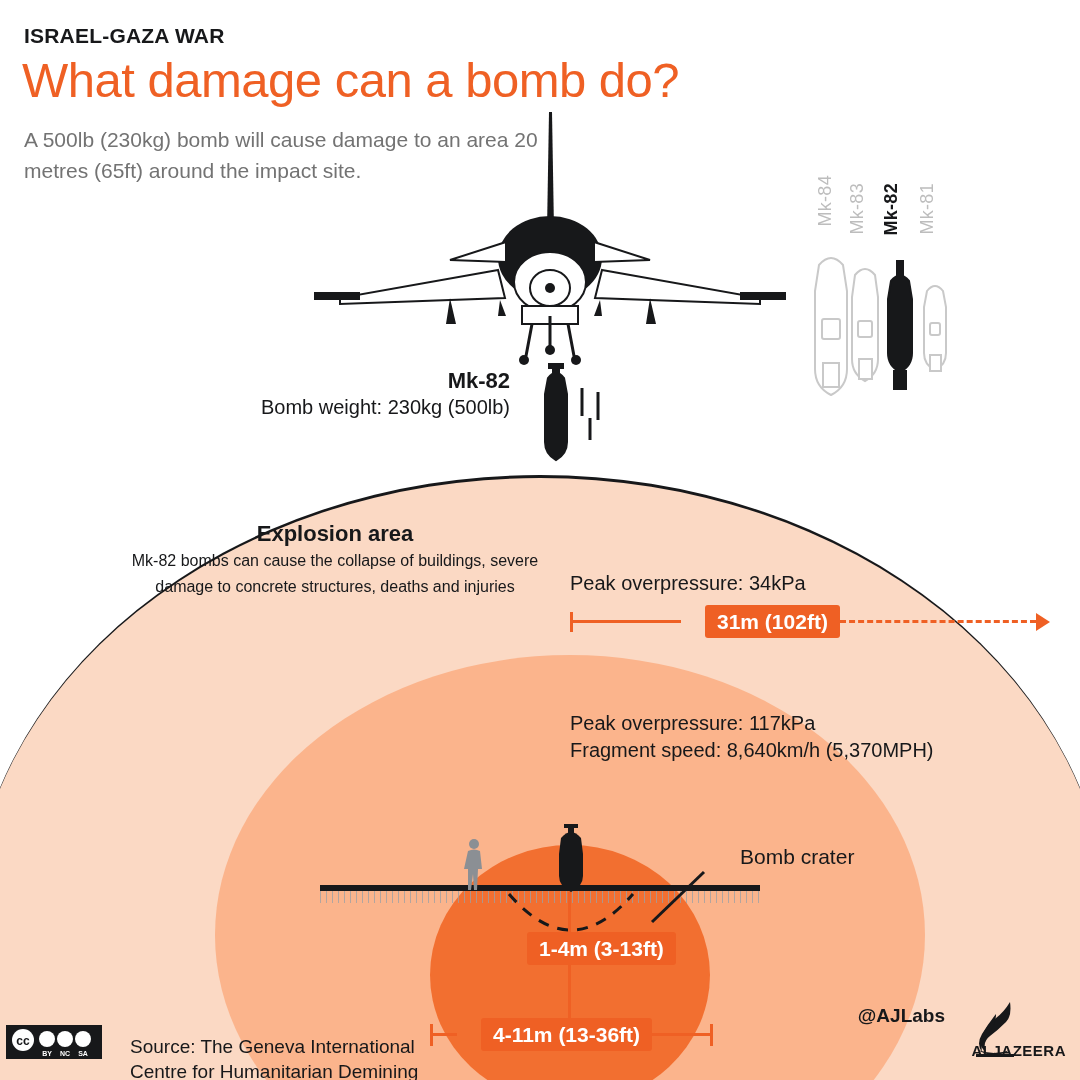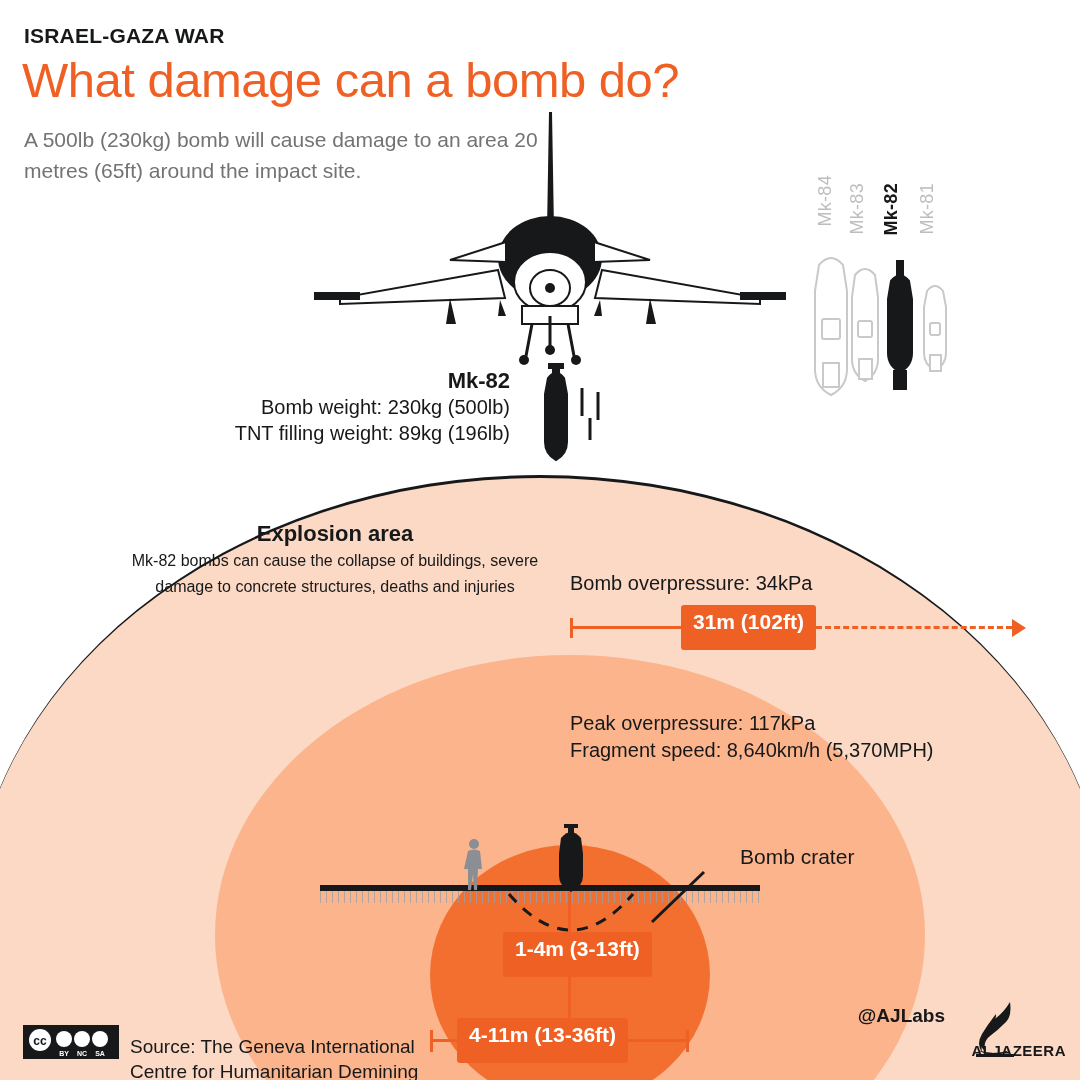--- a/index.html
+++ b/index.html
@@ -197,23 +197,24 @@
     font-size: 20px;
     line-height: 27px;
     white-space: nowrap;
   }
   .pill {
     display: inline-block;
     background: #ef6024;
     color: #ffffff;
     font-size: 21px;
     font-weight: bold;
-    padding: 5px 12px 16px;
+    padding: 5px 12px 4px;
     border-radius: 3px;
     white-space: nowrap;
+    margin-left: 24px;
   }
   .meas-row {
     display: flex;
     align-items: center;
     margin-top: 8px;
   }
   .solid-line {
     height: 3px;
     background: #ef6024;
   }
@@ -298,21 +299,21 @@
     left: 130px;
     top: 990px;
     width: 330px;
     font-size: 19px;
     line-height: 25px;
     color: #17181a;
     margin-top: 44px;
   }
   .cc {
     position: absolute;
-    left: 23px;
+    left: 6px;
     top: 1025px;
     width: 96px;
     height: 16px;
   }
   .handle {
     position: absolute;
     right: 135px;
     top: 1005px;
     font-size: 19px;
     font-weight: bold;
@@ -409,21 +410,20 @@
         <path d="M122 38 q8 -10 16 0 l3 16 l0 46 q0 12 -11 17 q-11 -5 -11 -17 l0 -46 Z"></path>
         <rect x="125" y="70" width="10" height="12" rx="2"></rect>
         <path d="M125 102 l11 0 l0 16 l-11 0 Z"></path>
       </g>
     </svg>
   </div>
 
   <div class="mk82-callout">
     <div class="mk82-title">Mk-82</div>
     <div class="mk82-line">Bomb weight: 230kg (500lb)</div>
-    <div class="mk82-line">TNT filling weight: 89kg (196lb)</div>
   </div>
 
   <div class="mk82-bomb">
     <svg viewBox="0 0 110 110" width="110" height="110" xmlns="http://www.w3.org/2000/svg">
       <g fill="#17181a" stroke="#17181a" stroke-width="2">
         <path d="M18 18 q8 -10 16 0 l3 16 l0 48 q0 12 -11 18 q-11 -6 -11 -18 l0 -48 Z"></path>
         <path d="M23 4 l6 0 l0 14 l-6 0 Z"></path>
         <path d="M19 4 l14 0 l0 4 l-14 0 Z"></path>
       </g>
       <g stroke="#17181a" stroke-width="3" fill="none">
@@ -442,21 +442,21 @@
       <div class="ground-hatch"></div>
       <div class="ground-line"></div>
     </div>
 
     <div class="explosion-block">
       <div class="explosion-title">Explosion area</div>
       <div class="explosion-desc">Mk-82 bombs can cause the collapse of buildings, severe damage to concrete structures, deaths and injuries</div>
     </div>
 
     <div class="meas" style="left:570px; top:140px;">
-      <div class="meas-text">Bomb overpressure: 34kPa</div>
+      <div class="meas-text">Peak overpressure: 34kPa</div>
       <div class="meas-row">
         <div class="tick" style="height:20px;"></div>
         <div class="solid-line" style="width:108px;"></div>
         <span class="pill">31m (102ft)</span>
         <div class="dashed-line" style="width:196px;"></div>
         <div class="arrow-right"></div>
       </div>
     </div>
 
     <div class="meas" style="left:570px; top:280px;">

